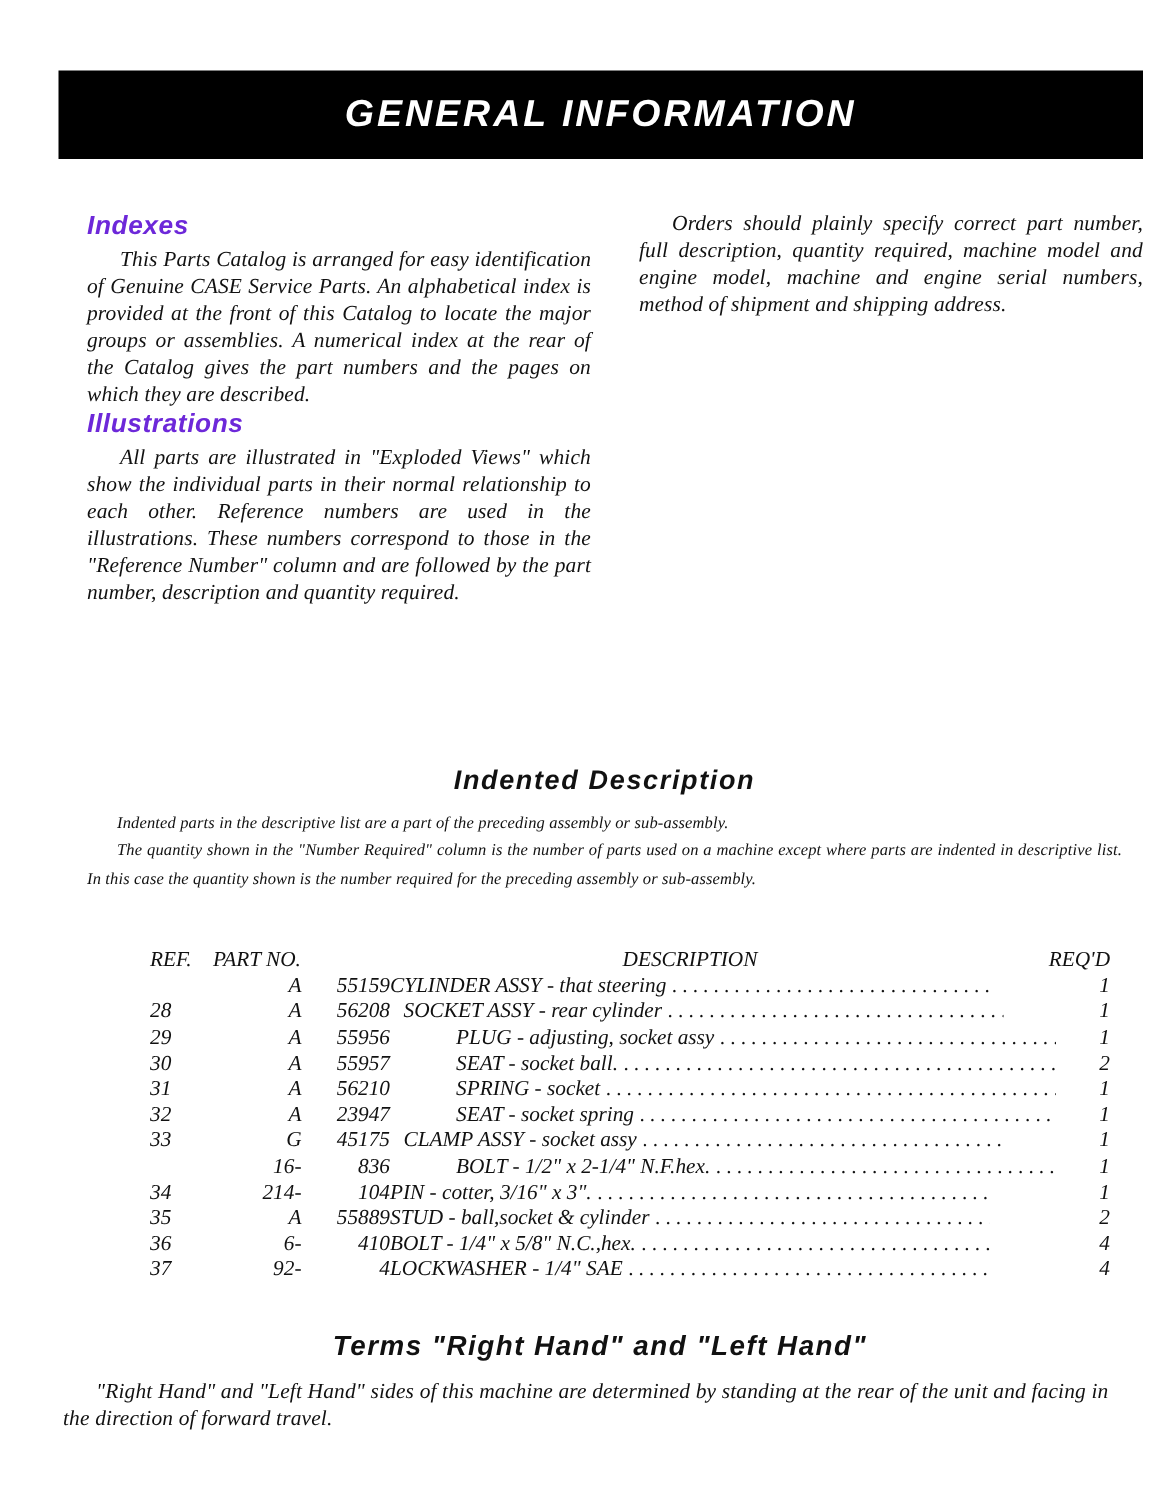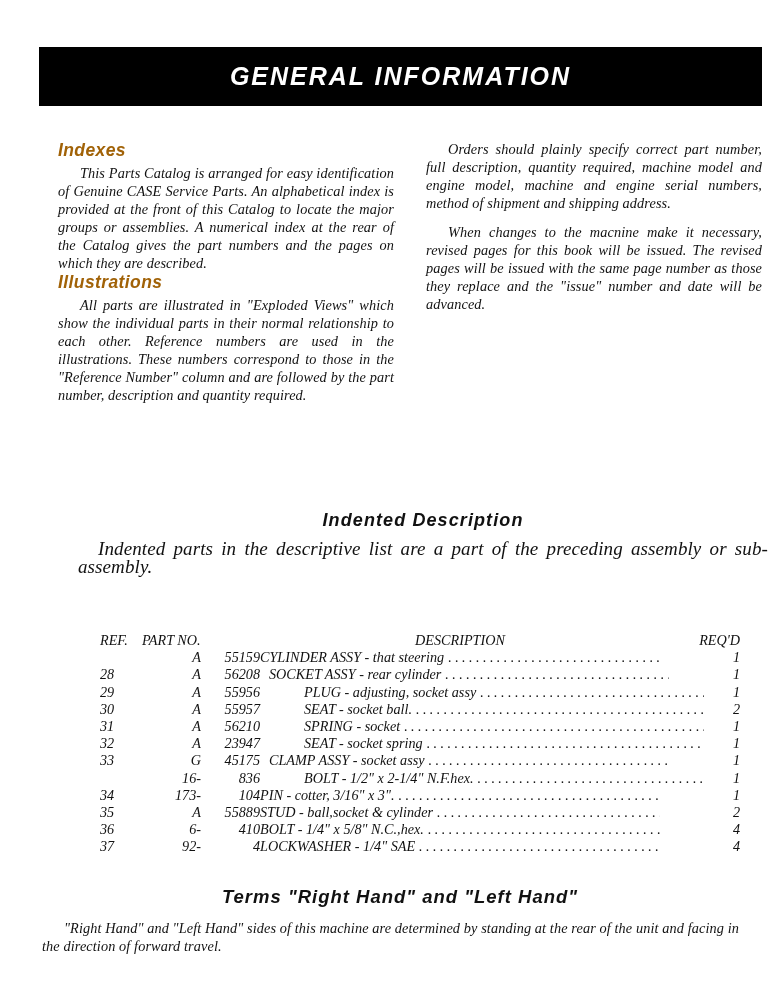--- a/index.html
+++ b/index.html
@@ -54,21 +54,21 @@
   .col-left  { left: 44px; }
   .col-right { left: 412px; }
 
   h2.sec-head {
     font-family: "Liberation Sans", "DejaVu Sans", sans-serif;
     font-weight: bold;
     font-size: 17.5px;
     letter-spacing: 0.4px;
     margin: 0 0 3px 0;
     padding: 0;
-    color: #a16207;
+    color: #6d28d9;
   }
   .gap-before { margin-top: 22px; }
 
   p.body {
     margin: 0 0 0 0;
     padding: 0;
     font-size: 14.3px;
     line-height: 18.0px;
     text-align: justify;
     text-indent: 22px;
@@ -76,32 +76,31 @@
     letter-spacing: 0.1px;
   }
   p.body + p.body { margin-top: 11px; }
 
   
   .indented-block {
     position: absolute;
     left: 44px;
     top: 510px;
     width: 690px;
-    margin-left: 20px;
   }
   h2.center-head {
     font-family: "Liberation Sans", "DejaVu Sans", sans-serif;
     font-weight: bold;
     font-size: 18px;
     letter-spacing: 1.1px;
     text-align: center;
     margin: 0 0 9px 0;
   }
   .indented-block p.body {
-    font-size: 19px;
+    font-size: 11px;
     line-height: 18.4px;
     text-indent: 20px;
     text-align: justify;
   }
   .indented-block p.body + p.body { margin-top: 0px; }
 
   
   .parts {
     position: absolute;
     left: 86px;
@@ -191,26 +190,26 @@
     <h2 class="sec-head">Indexes</h2>
     <p class="body">This Parts Catalog is arranged for easy identification of Genuine CASE Service Parts. An alphabetical index is provided at the front of this Catalog to locate the major groups or assemblies. A numerical index at the rear of the Catalog gives the part numbers and the pages on which they are described.</p>
 
     <h2 class="sec-head gap-before">Illustrations</h2>
     <p class="body">All parts are illustrated in "Exploded Views" which show the individual parts in their normal relationship to each other. Reference numbers are used in the illustrations. These numbers correspond to those in the "Reference Number" column and are followed by the part number, description and quantity required.</p>
   </div>
 
   <div class="col col-right">
     <p class="body">Orders should plainly specify correct part number, full description, quantity required, machine model and engine model, machine and engine serial numbers, method of shipment and shipping address.</p>
 
-    <p class="body">When changes to the macnine make it necessary, revised pages for this book will be issued. The revised pages will be issued with the same page number as those they replace and the "issue" number and date will be advanced.</p>
   </div>
 
   <div class="indented-block">
     <h2 class="center-head">Indented  Description</h2>
     <p class="body">Indented parts in the descriptive list are a part of the preceding assembly or sub-assembly.</p>
+    <p class="body">The quantity shown in the "Number Required" column is the number of parts used on a machine except where parts are indented in descriptive list. In this case the quantity shown is the number required for the preceding assembly or sub-assembly.</p>
   </div>
 
   <div class="parts">
     <table class="parts-table">
       <thead>
         <tr>
           <th class="h-ref">REF.</th>
           <th class="h-part" colspan="2">PART NO.</th>
           <th class="h-desc">DESCRIPTION</th>
           <th class="h-req">REQ'D</th>
@@ -308,21 +307,21 @@
             <td class="c-desc">
               <div class="desc-wrap ind-2">
                 <span class="desc-text">BOLT - 1/2" x 2-1/4" N.F.hex.</span>
                 <span class="leader">................................................................................</span>
               </div>
             </td>
             <td class="c-req">1</td>
           </tr>
           <tr>
             <td class="c-ref">34</td>
-            <td class="c-pfx">173-</td>
+            <td class="c-pfx">214-</td>
             <td class="c-pno">104</td>
             <td class="c-desc">
               <div class="desc-wrap ind-0">
                 <span class="desc-text">PIN - cotter, 3/16" x 3".</span>
                 <span class="leader">................................................................................</span>
               </div>
             </td>
             <td class="c-req">1</td>
           </tr>
           <tr>

